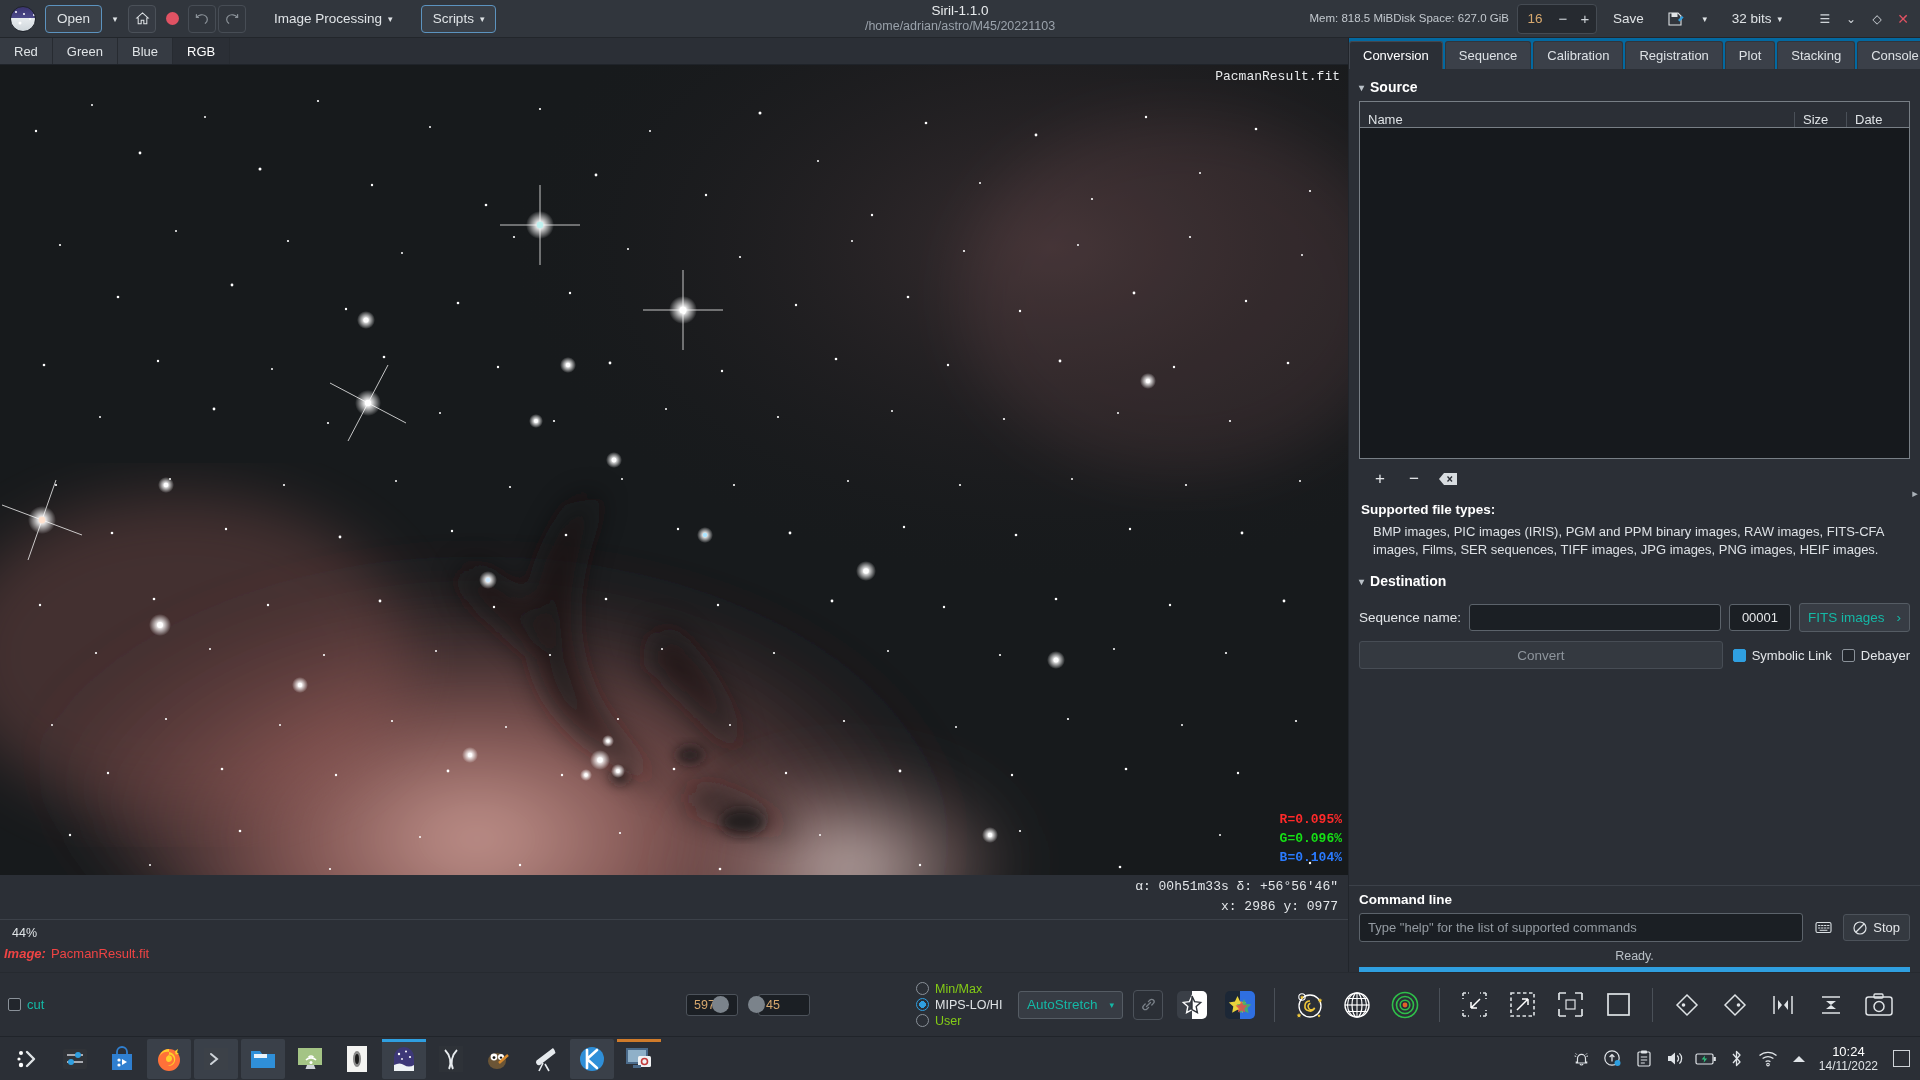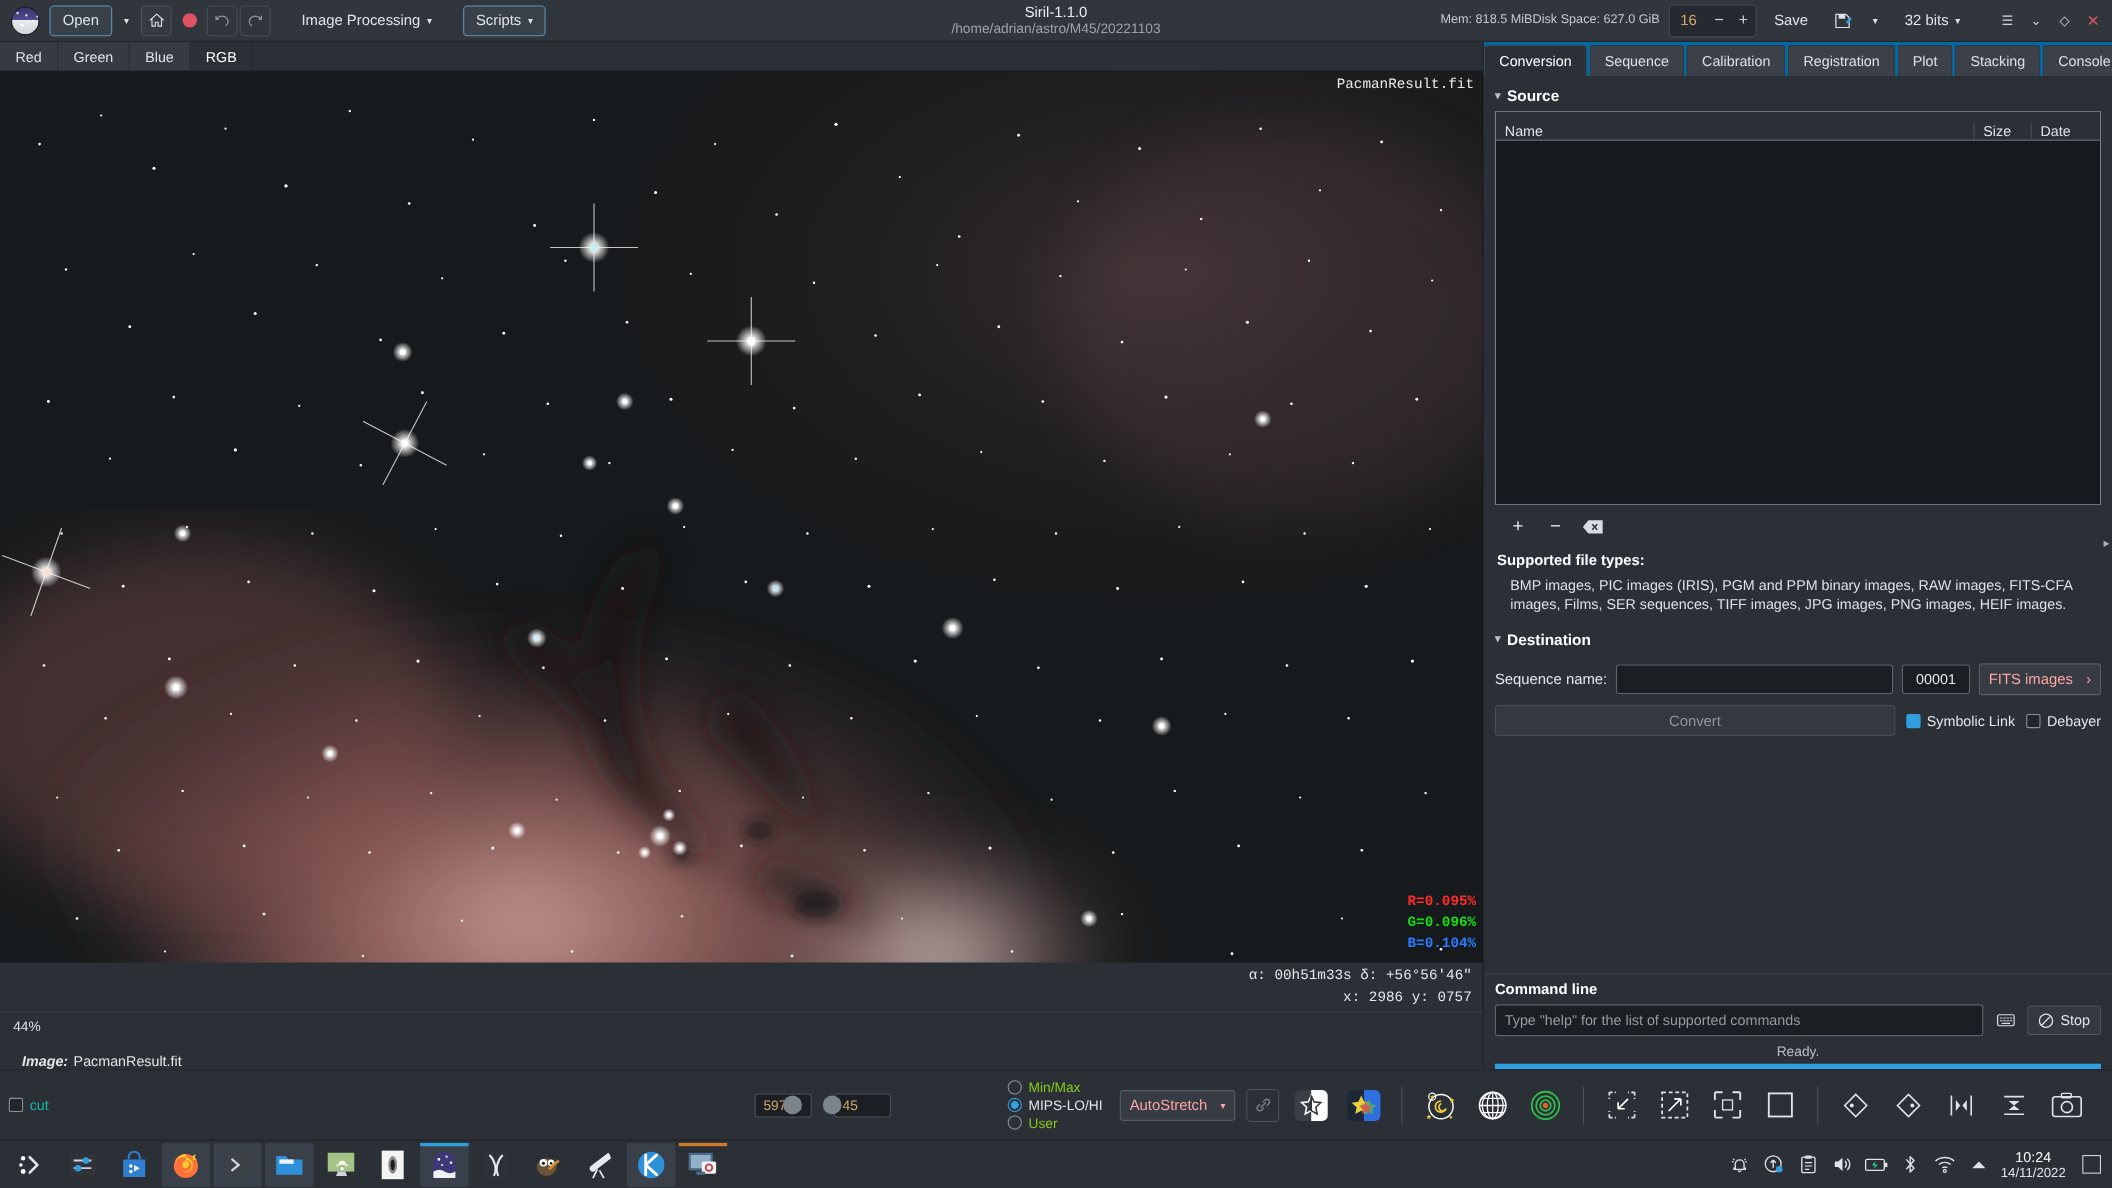--- a/index.html
+++ b/index.html
@@ -108,22 +108,22 @@
     padding-right: 10px;
     font-family: "Liberation Mono", monospace; font-size: 13px; color: #e3e6e9; line-height: 20px;
   }
 
   .zoombar {
     height: 27px; background: #2b2f36; border-top: 1px solid #3c4149;
     display: flex; align-items: center; padding-left: 12px;
     font-size: 12.5px; color: #dfe3e6;
   }
   .imgbar {
-    height: 26px; display: flex; align-items: flex-end; padding-left: 20px;
-    font-size: 13px; color: #e5e5e5; background: #2b2f36;
+    height: 26px; display: flex; align-items: flex-start; padding-left: 4px;
+    font-size: 13px; color: #ef4444; background: #2b2f36;
   }
   .imgbar b { font-style: italic; margin-right: 5px; }
 
   
   .rightpanel {
     width: 572px; min-width: 572px; background: #2b2f36;
     display: flex; flex-direction: column; border-left: 1px solid #21252b;
   }
   .tabstrip { display: flex; height: 31px; padding-top: 3px; background: #0369a1; }
   .ptab {
@@ -157,21 +157,21 @@
   .tinput {
     height: 27px; background: #1b1f24; border: 1px solid #5c636b; border-radius: 3px;
     color: #e6e8ea; font-size: 13px; padding: 0 8px; outline: none;
     font-family: "Liberation Sans", sans-serif;
   }
   .seqname { flex: 1; }
   .idxbox { width: 62px; text-align: center; }
   .combo {
     height: 29px; min-width: 110px; background: #373c44; border: 1px solid #555c64; border-radius: 3px;
     display: flex; align-items: center; justify-content: space-between; padding: 0 8px; gap: 12px;
-    font-size: 13.5px; color: #fca5a5; cursor: pointer;
+    font-size: 13.5px; color: #14b8a6; cursor: pointer;
   }
   .convertrow { display: flex; align-items: center; gap: 10px; margin-top: 9px; }
   .convertbtn {
     flex: 1; height: 28px; background: #343940; border: 1px solid #474d55; border-radius: 3px;
     color: #8e959c; font-size: 13.5px; display: flex; align-items: center; justify-content: center; cursor: default;
   }
   .cbx { display: flex; align-items: center; gap: 6px; font-size: 13px; color: #e3e6e9; cursor: pointer;}
   .box { width: 13px; height: 13px; border: 1px solid #8a9199; border-radius: 2px; background: #22262c; }
   .box.on { background: #2f9fe0; border-color: #2f9fe0; }
 
@@ -609,21 +609,21 @@
         <div class="filename-label">PacmanResult.fit</div>
 
         <div class="rgbreadout">
           <div class="r">R=0.095%</div>
           <div class="g">G=0.096%</div>
           <div class="b">B=0.104%</div>
         </div>
 
         <div class="coordbar">
           <div>α: 00h51m33s δ: +56°56'46"</div>
-          <div>x: 2986 y: 0757</div>
+          <div>x: 2986 y: 0977</div>
         </div>
       </div>
 
       <div class="zoombar">
         <span>44%</span>
       </div>
       <div class="imgbar">
         <b>Image:</b>
         <span>PacmanResult.fit</span>
       </div>

